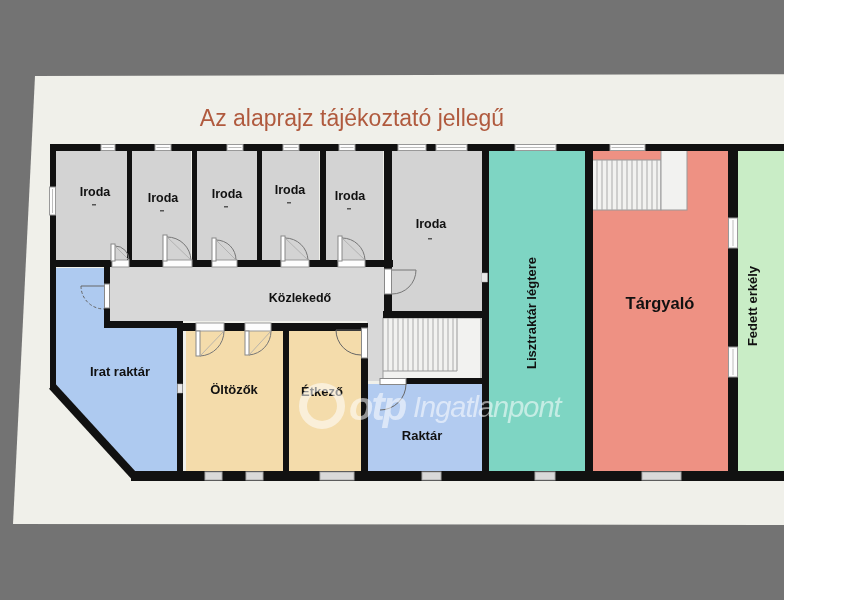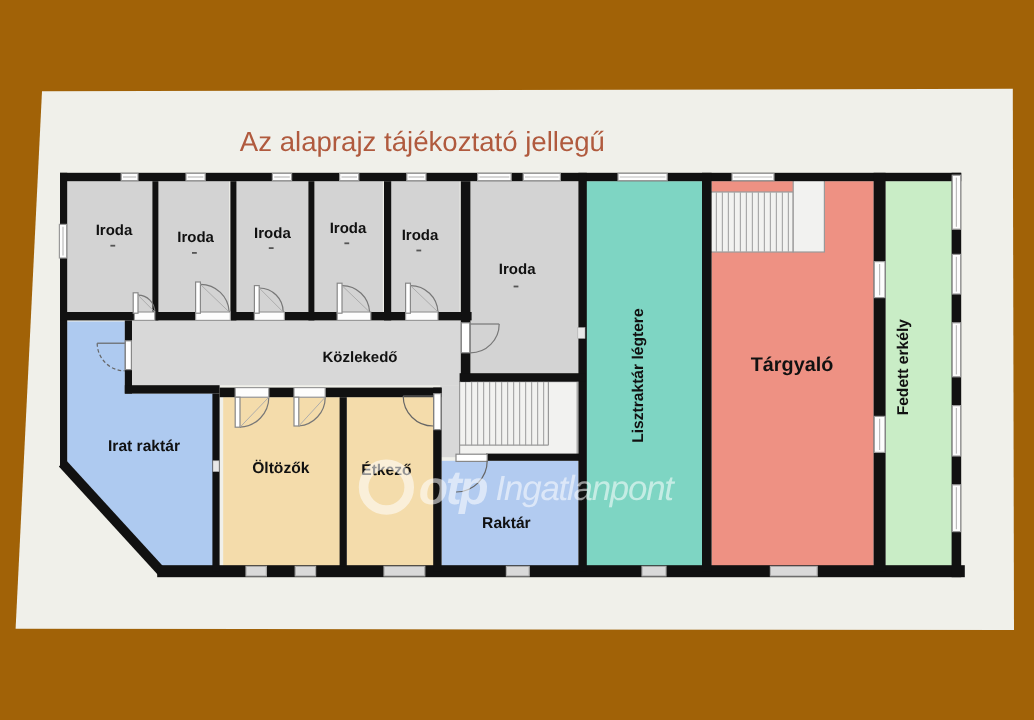--- a/index.html
+++ b/index.html
@@ -1,16 +1,16 @@
 <!DOCTYPE html>
 <html><head>
 <meta charset="utf-8">
 <style>
 html,body{margin:0;padding:0;background:#ffffff;}
-#page{position:relative;width:862px;height:600px;background:#a16207;overflow:hidden;
+#page{position:relative;width:784px;height:600px;background:#737373;overflow:hidden;
 font-family:"Liberation Sans",sans-serif;}
 svg text{font-family:"Liberation Sans",sans-serif;}
 </style>
 </head>
 <body>
 <div id="page">
 <svg width="862" height="600" viewBox="0 0 862 600">
 
 <polygon points="35,76 844,74 845,525 13,524" fill="#f0f0ea"></polygon>
 

